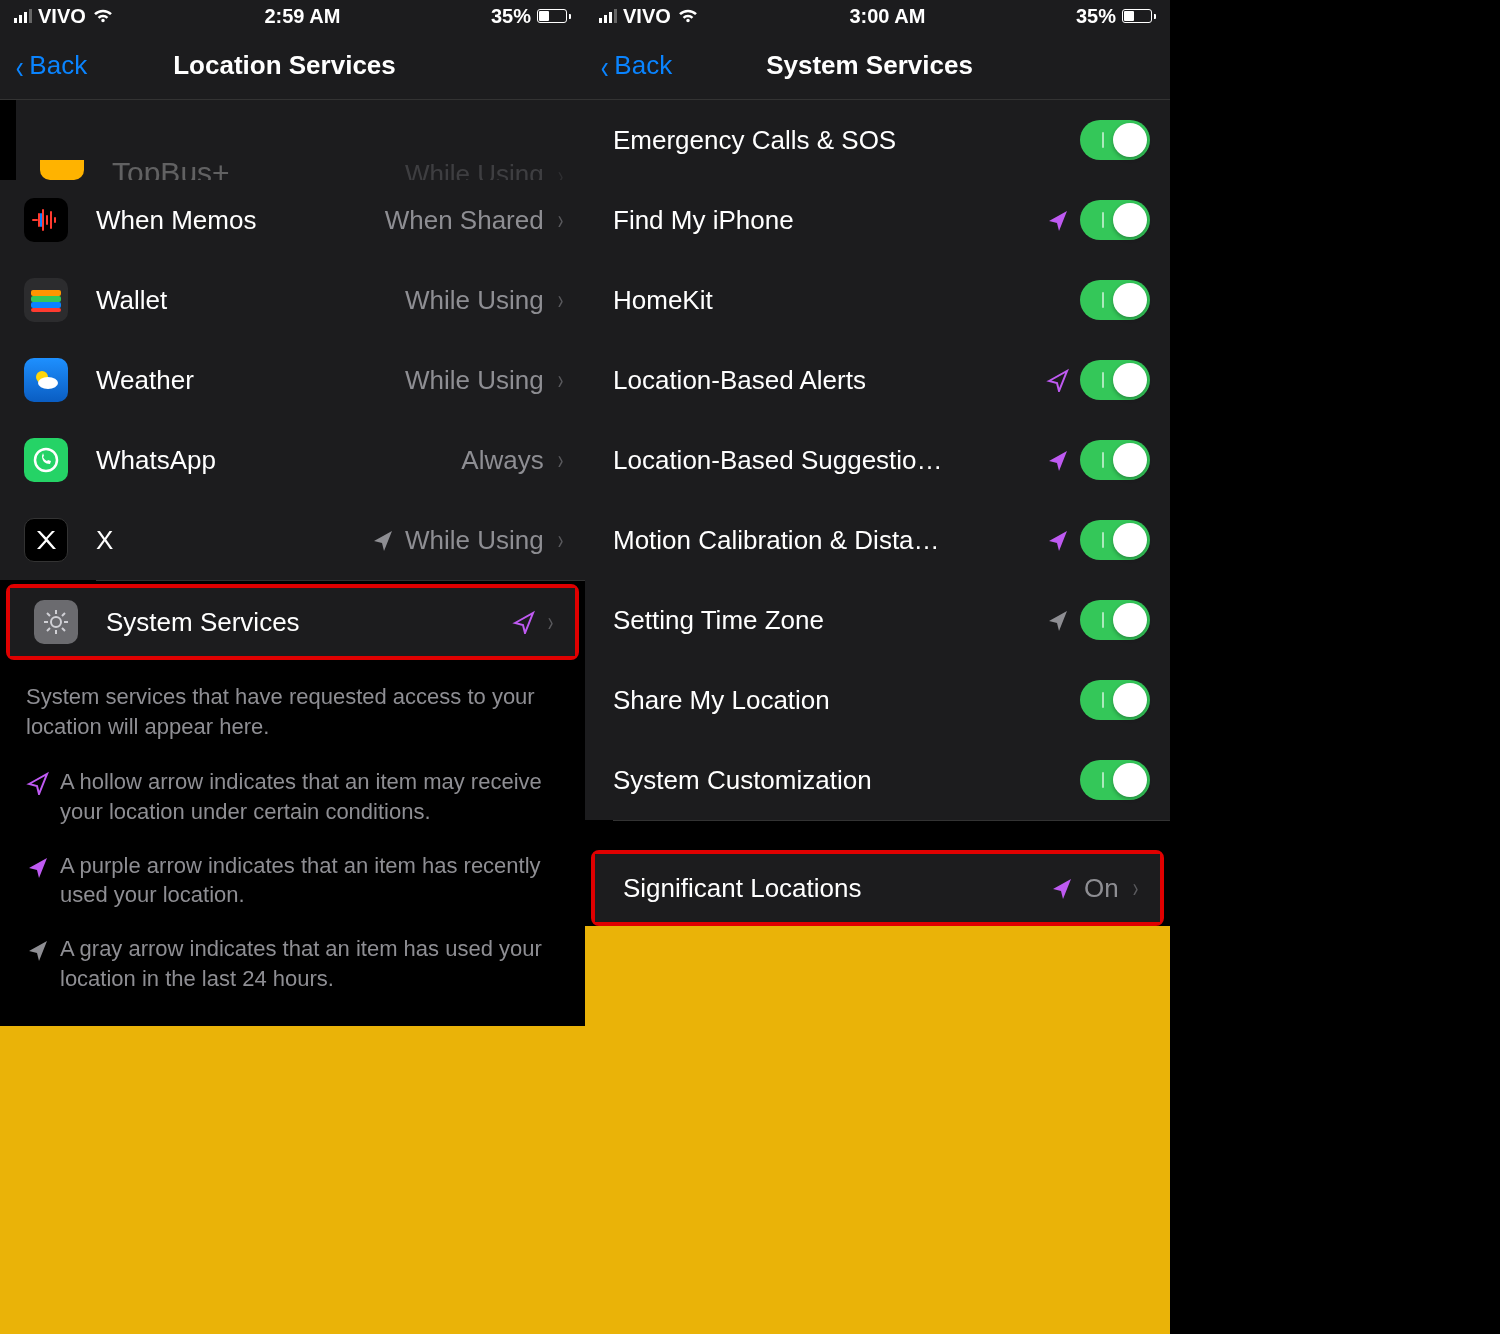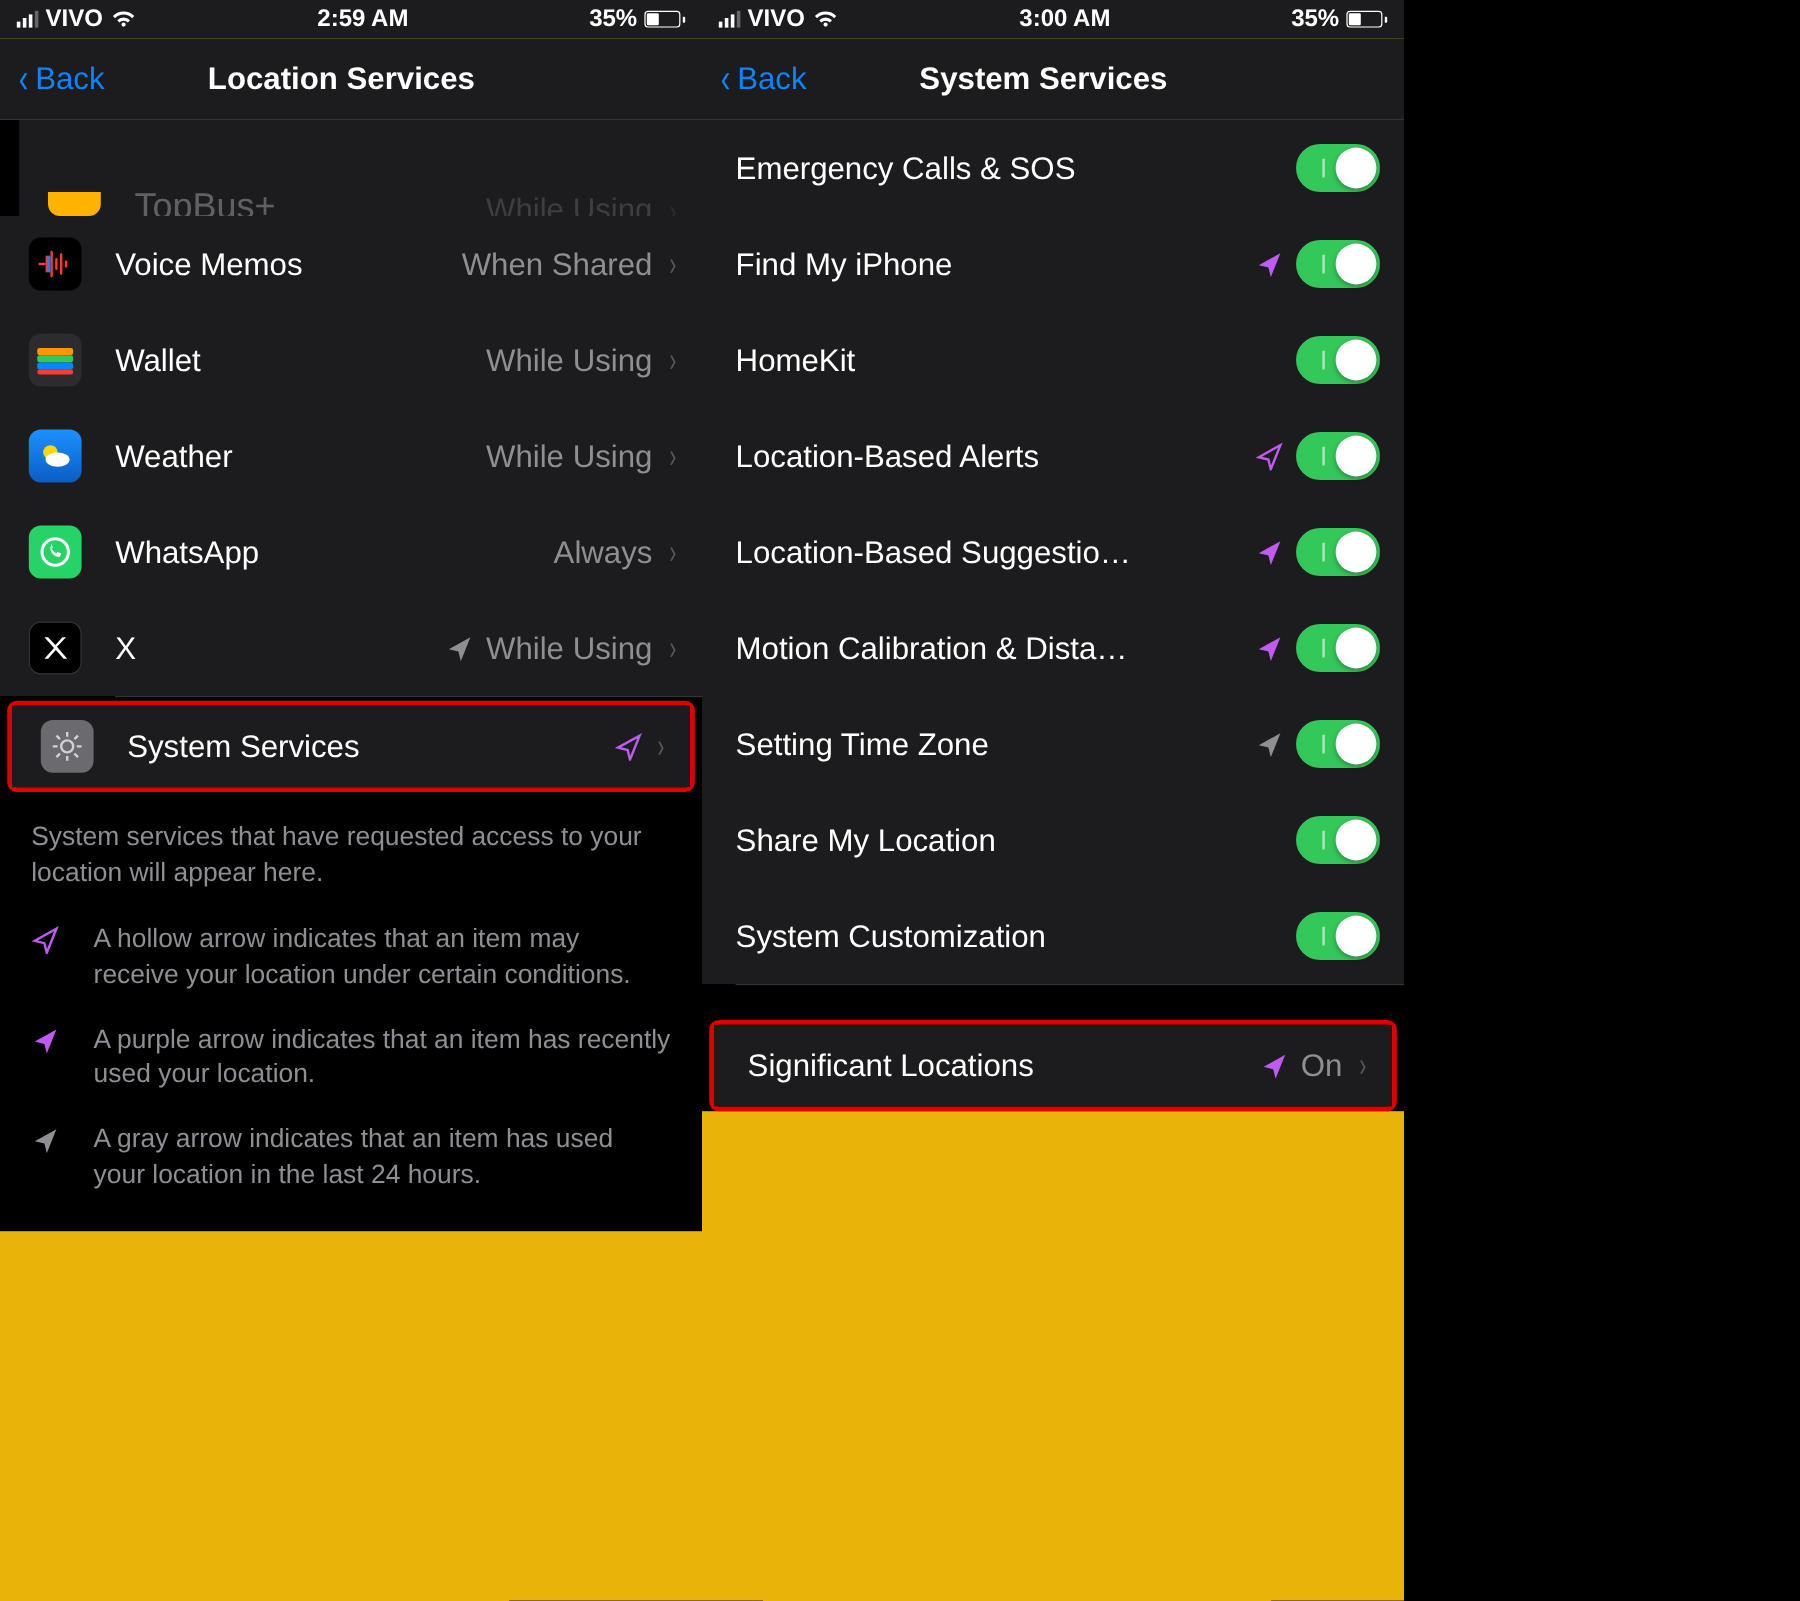--- a/index.html
+++ b/index.html
@@ -84,21 +84,21 @@
   .toggle::after {
     content: ""; position: absolute; right: 3px; top: 3px; width: 34px; height: 34px;
     background: #fff; border-radius: 50%; box-shadow: 0 2px 4px rgba(0,0,0,.3);
   }
   .toggle::before {
     content: ""; position: absolute; left: 22px; top: 12px; width: 2px; height: 16px; background: rgba(255,255,255,.6); border-radius: 1px;
   }
   .red-box { border: 4px solid #e00000; border-radius: 8px; margin: 4px 6px; }
   .footer-text { color: #8e8e93; font-size: 22px; padding: 18px 26px 10px; line-height: 1.35; }
   .legend { padding: 4px 26px 20px; }
-  .legend-row { display: flex; gap: 18px; padding: 12px 0; }
+  .legend-row { display: flex; padding: 12px 0; }
   .legend-row .arrow-ind { margin-top: 4px; }
   .legend-text { color: #8e8e93; font-size: 22px; line-height: 1.35; }
   .cutoff-row { height: 24px; overflow: hidden; }
   .slim { min-height: 68px; }
   .right-phone .row { padding-left: 28px; }
   .right-phone .row-sep { left: 28px; }
 </style>
 </head>
 <body>
 
@@ -146,21 +146,21 @@
       <div class="row-sep"></div>
     </div>
 
     <div class="row">
       <div class="app-icon" style="background:#000">
         <svg width="30" height="30" viewBox="0 0 30 30">
             <path d="M2 15h4m2-6v12m4-16v20m4-14v8m4-12v16m4-10v4" stroke="#ff3b30" stroke-width="2" stroke-linecap="round"></path>
             <path d="M10 9v12" stroke="#0a84ff" stroke-width="2" stroke-linecap="round"></path>
           </svg>
       </div>
-      <div class="row-label">Voice Memos</div>
+      <div class="row-label">When Memos</div>
       <div class="row-value">When Shared</div>
       <span class="chevron-r">›</span>
       <div class="row-sep"></div>
     </div>
 
     <div class="row">
       <div class="app-icon" style="background:#2c2c2e">
         <svg width="34" height="28" viewBox="0 0 34 28">
             <rect x="2" y="4" width="30" height="6" rx="2" fill="#ff9500"></rect>
             <rect x="2" y="10" width="30" height="6" rx="2" fill="#34c759"></rect>

